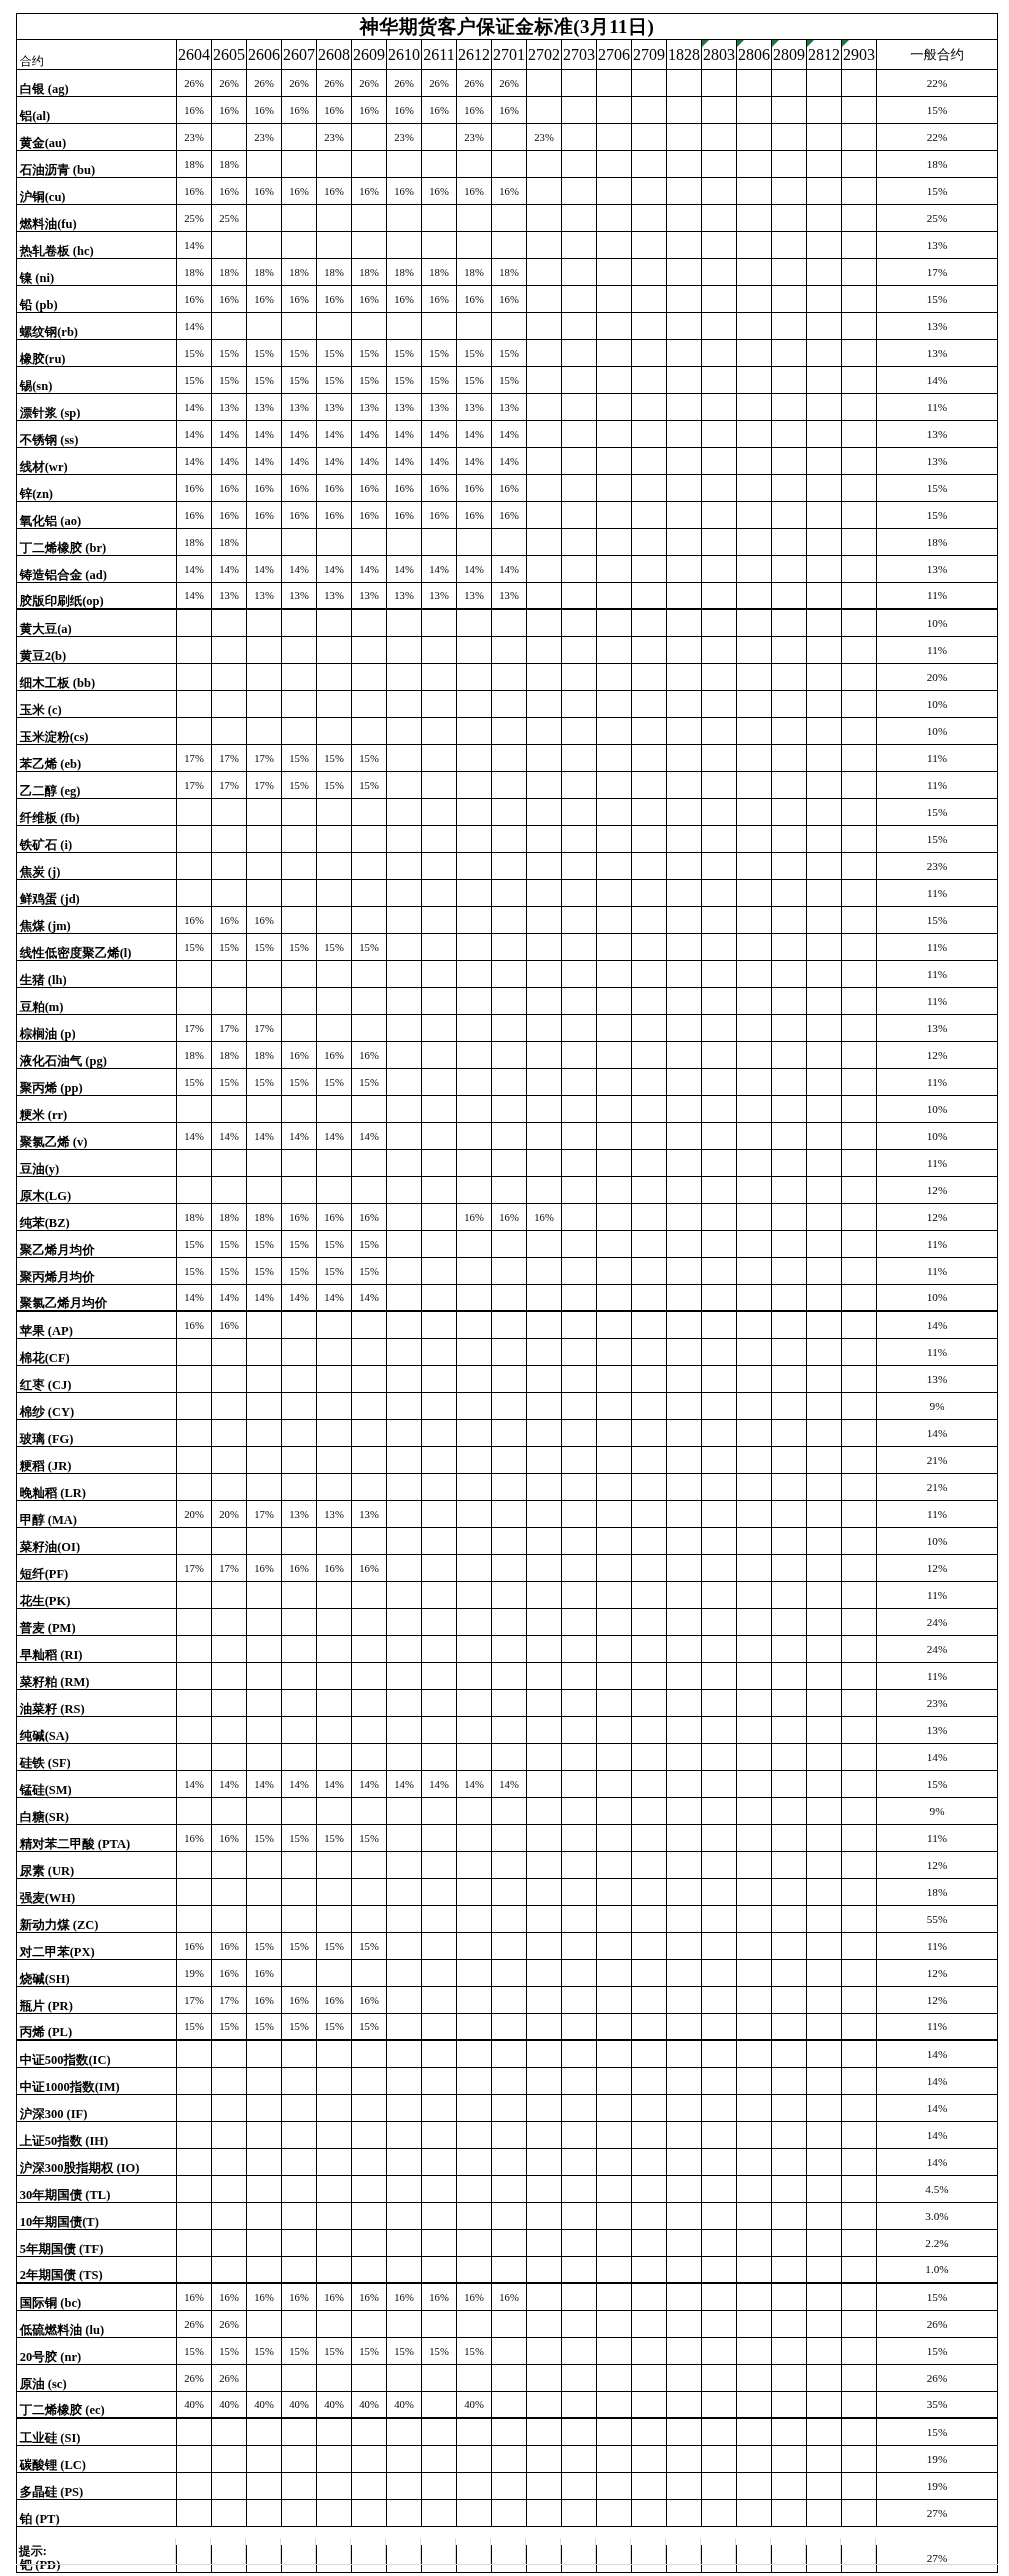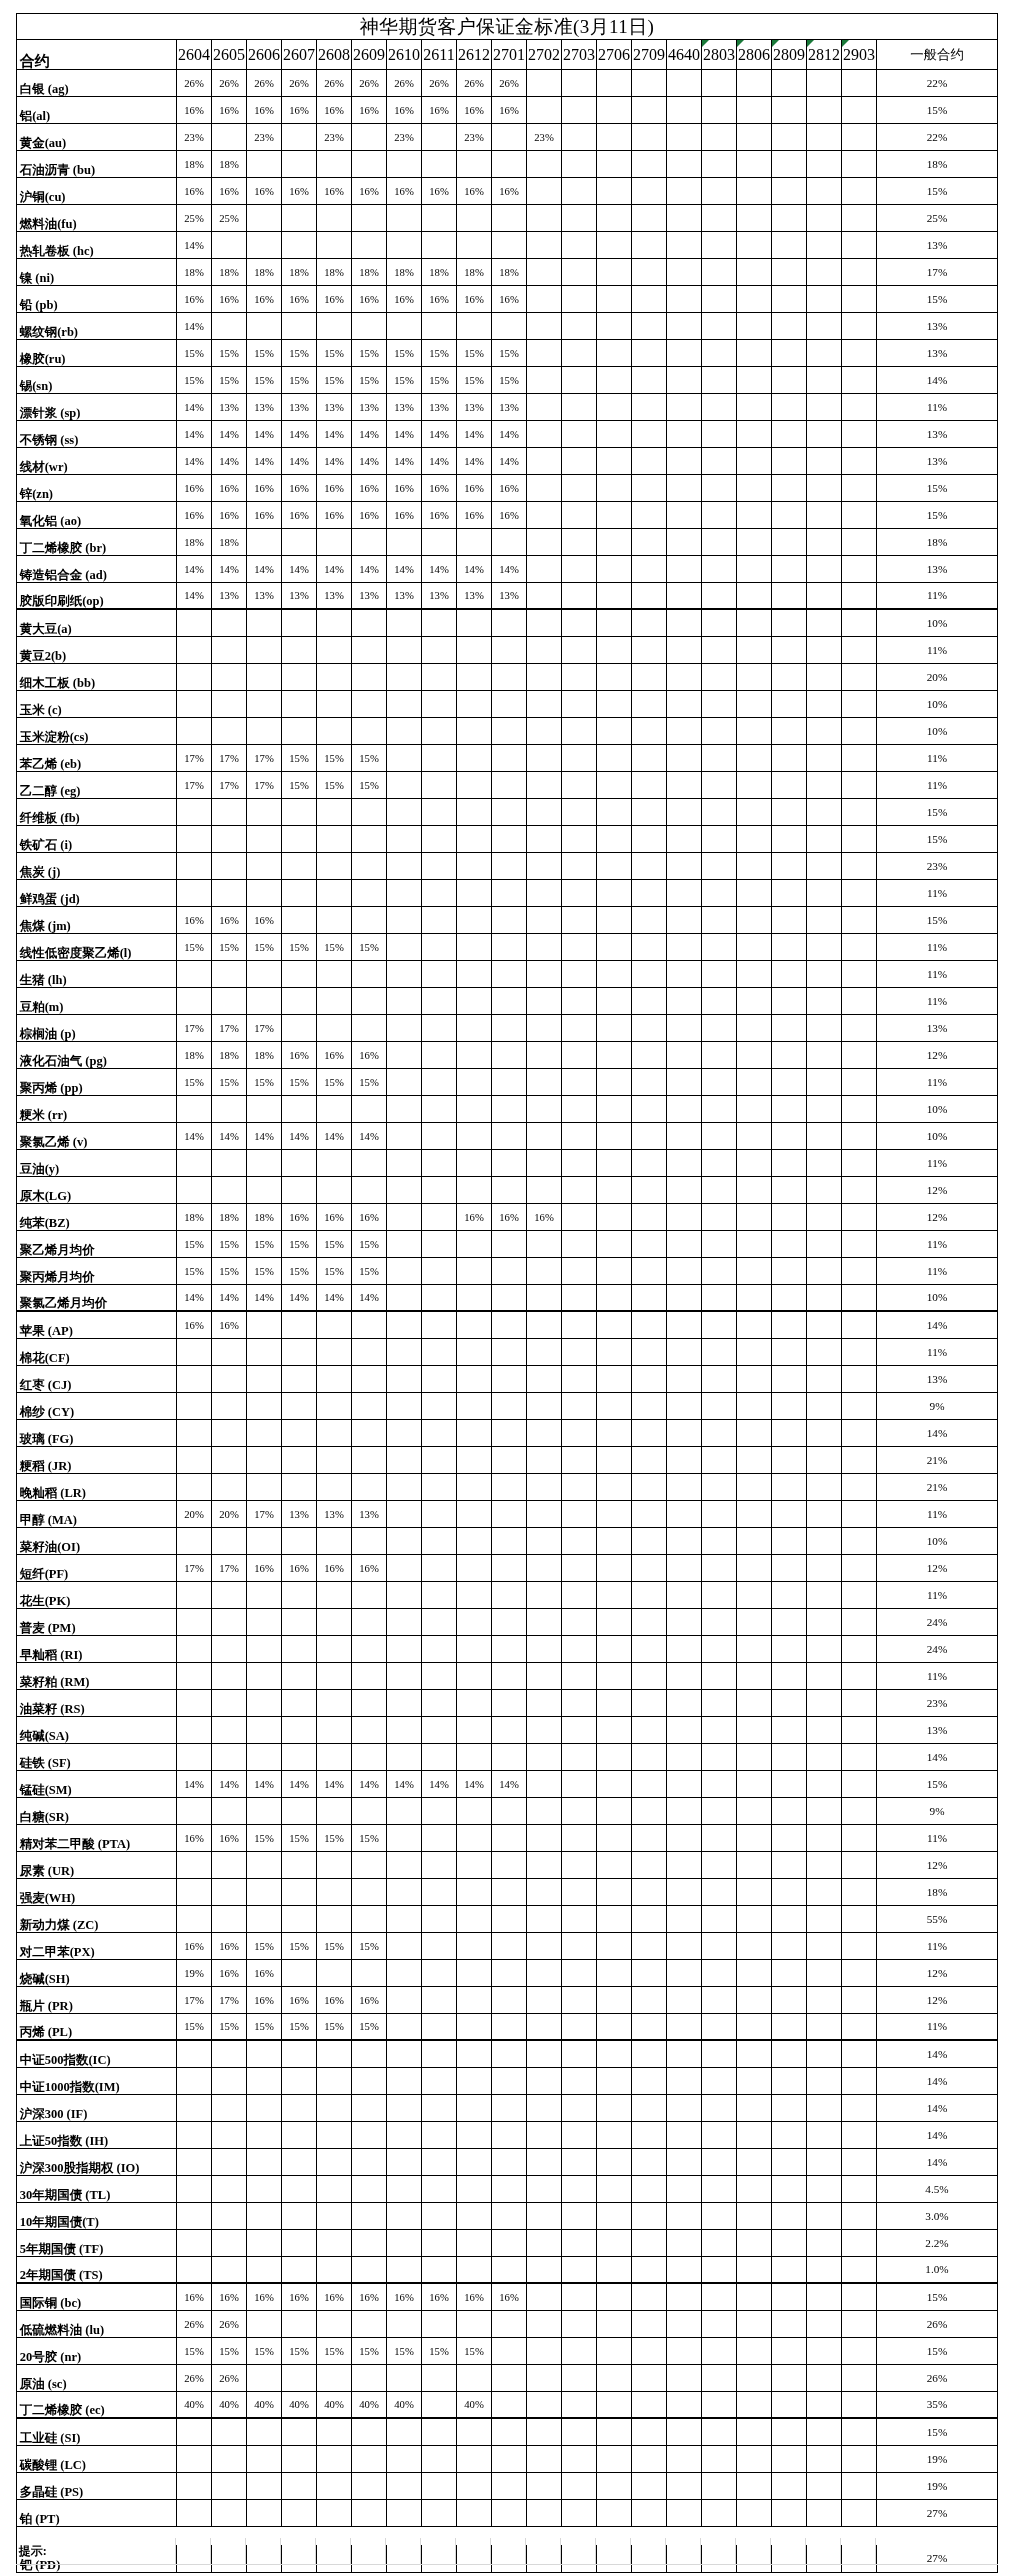--- a/index.html
+++ b/index.html
@@ -14,38 +14,38 @@
     position: absolute;
     left: 16px; top: 13.4px;
     width: 982px;
     border: 1.8px solid #000;
     background: #fff;
   }
   .title-row {
     height: 26px;
     border-bottom: 0.9px solid #000;
     display: flex; align-items: center; justify-content: center;
-    font-size: 19px; font-weight: normal;
+    font-size: 19px; font-weight: bold;
     letter-spacing: 0.4px;
   }
   .row {
     display: grid;
     grid-template-columns: 160px repeat(20, 35px) minmax(0, 1fr);
     border-bottom: 0.9px solid #000;
   }
   .row.header-row { height: 29.5px; }
   .row.data-row { height: 27px; }
   .row.section-end { border-bottom: 2.7px solid #000; }
   .row:last-child { border-bottom: none; margin-top: 18px; }
   .cell { border-right: 0.9px solid #000; overflow: hidden; }
   .cell:last-child { border-right: none; }
   .contract-header {
     display: flex; align-items: flex-end;
     padding-left: 2.7px; line-height: 15px;
-    font-weight: bold; font-size: 15px;
+    font-weight: normal; font-size: 12px;
   }
   .month-header {
     position: relative;
     display: flex; align-items: center; justify-content: center;
     font-size: 16px;
   }
   .flag {
     position: absolute; top: 0; left: 0;
     width: 0; height: 0;
     border-top: 7.2px solid var(--flag-color, #1a7a3a);
@@ -141,21 +141,21 @@
       <div class="cell month-header">
 
     <span>2706</span>
   </div>
       <div class="cell month-header">
 
     <span>2709</span>
   </div>
       <div class="cell month-header">
 
-    <span>4640</span>
+    <span>1828</span>
   </div>
       <div class="cell month-header">
     <span class="flag"></span>
     <span>2803</span>
   </div>
       <div class="cell month-header">
     <span class="flag"></span>
     <span>2806</span>
   </div>
       <div class="cell month-header">

